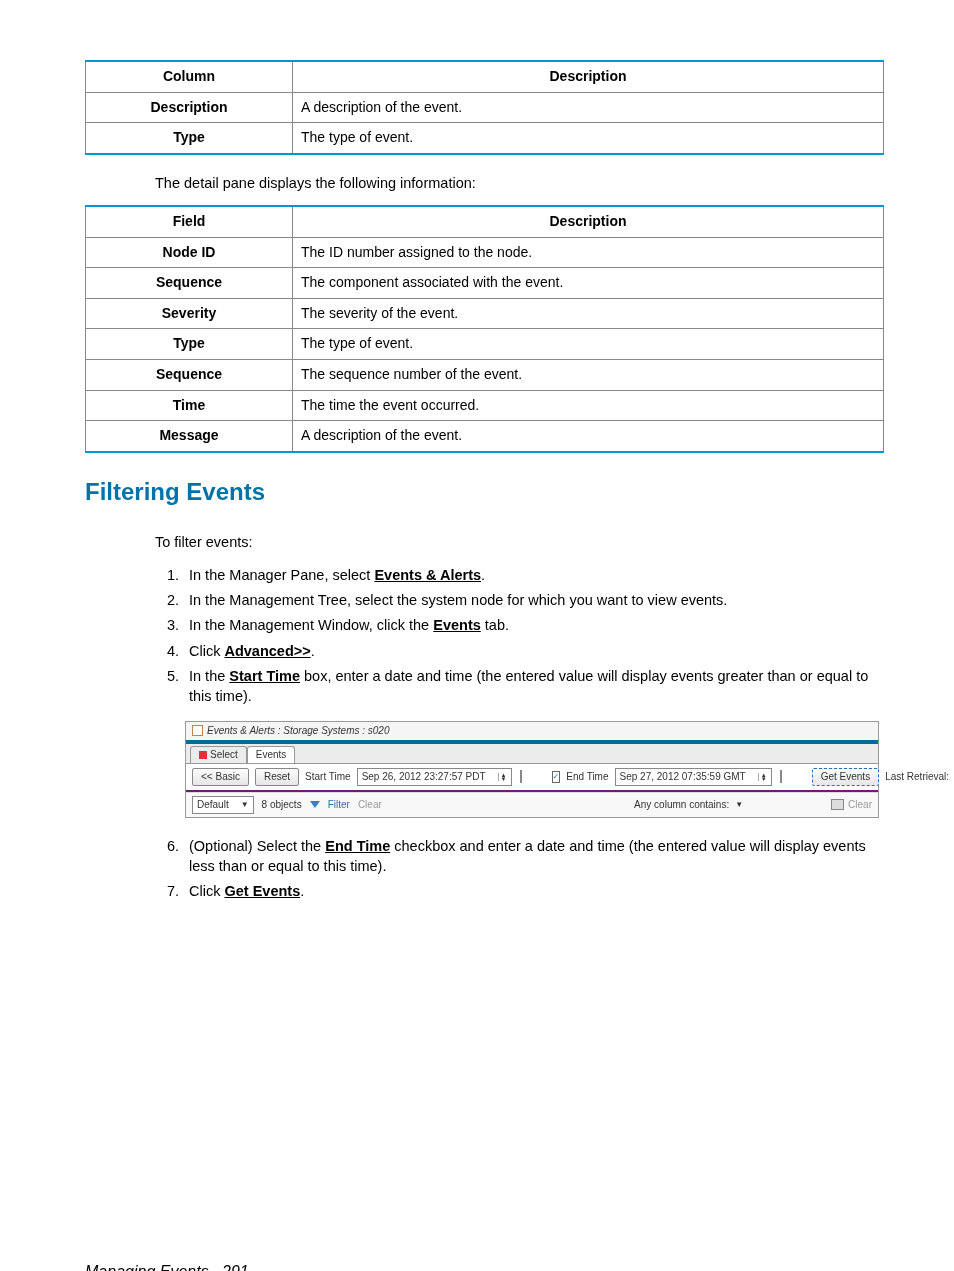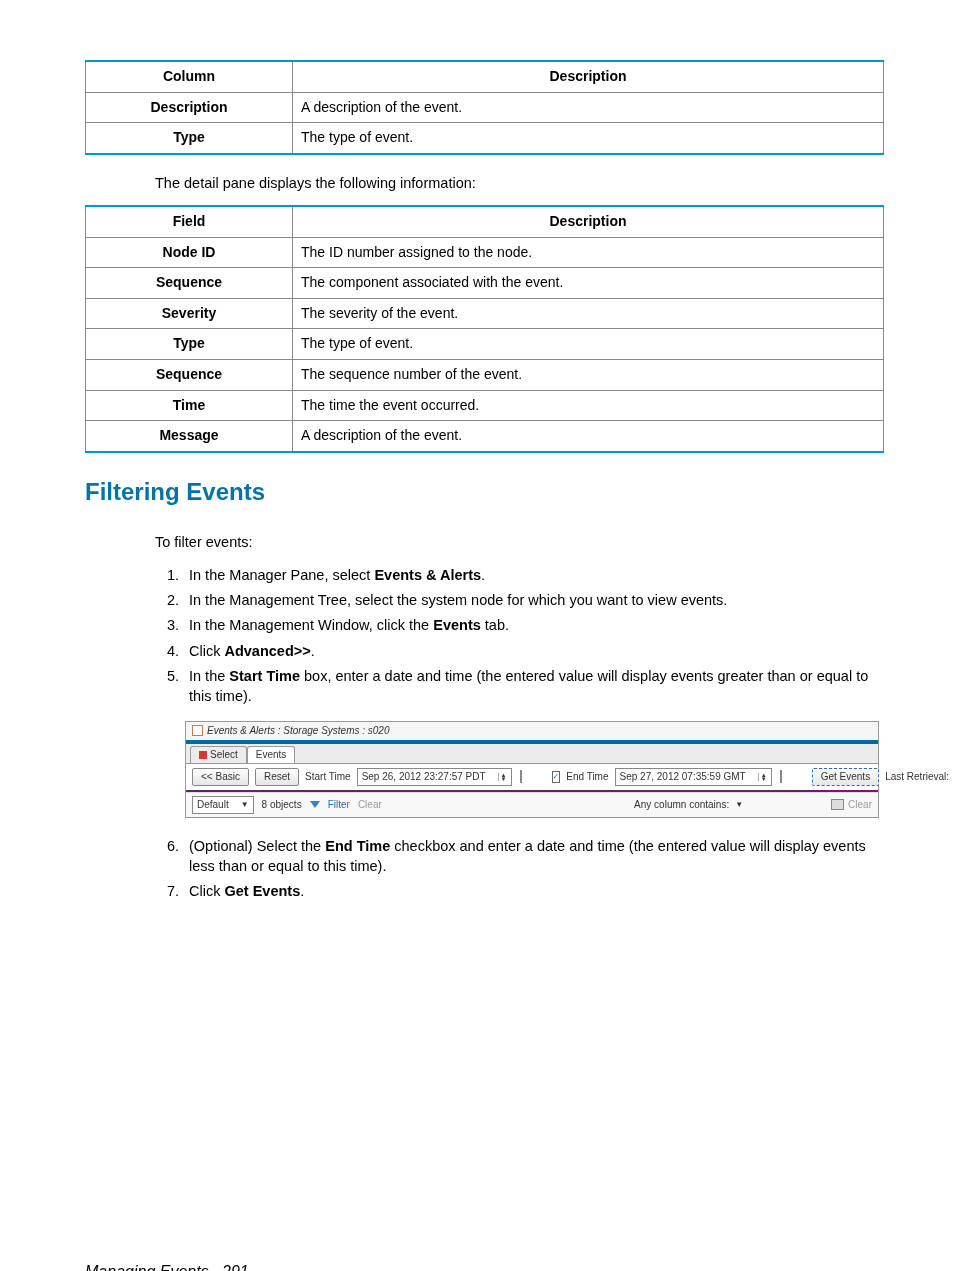--- a/index.html
+++ b/index.html
@@ -48,21 +48,21 @@
     margin: 22px 0 24px 0;
   }
   ol.steps {
     margin: 4px 0 14px 70px;
     padding-left: 28px;
   }
   ol.steps li {
     margin-bottom: 5px;
     padding-left: 6px;
   }
-  .b { font-weight: bold; }
+  .b { font-weight: bold; text-decoration: underline; }
 
   
   .ui-window {
     margin: 10px 0 18px 100px;
     border: 1px solid #999;
     font-family: Tahoma, Arial, sans-serif;
     font-size: 10px;
     color: #333;
     background: #ececec;
     width: 692px;

